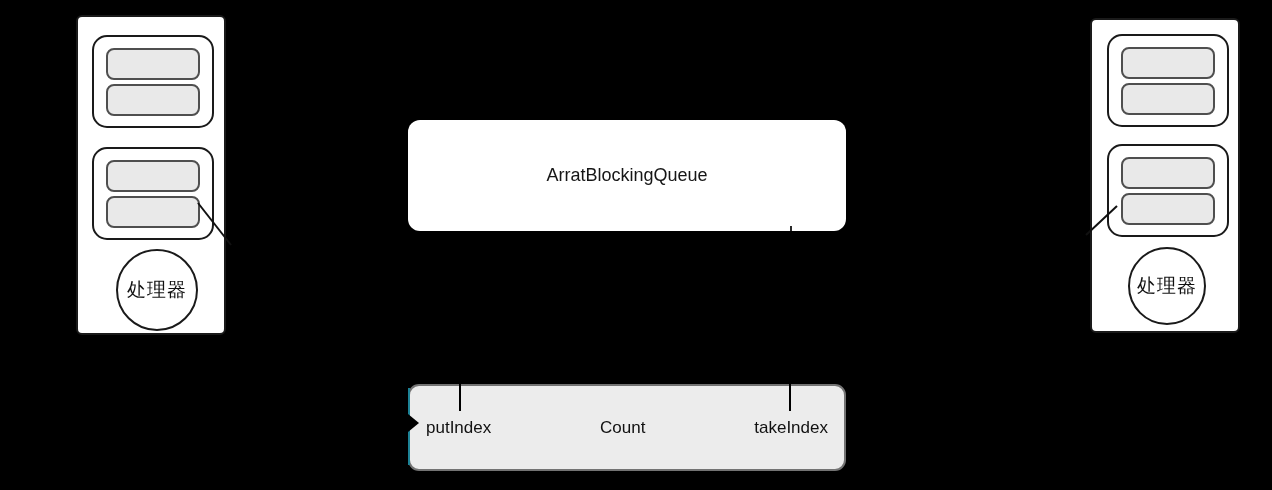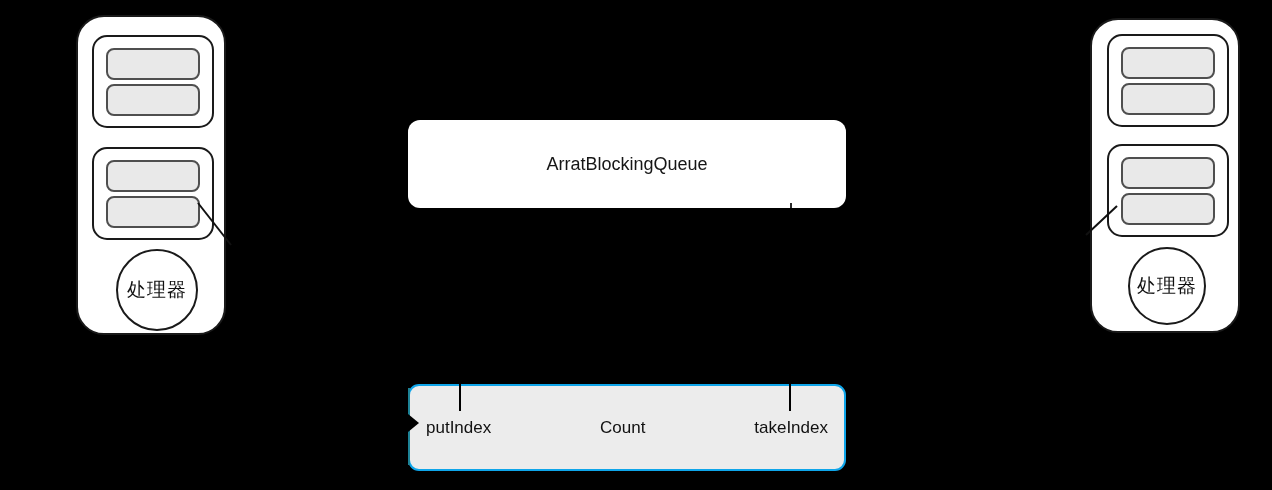--- a/index.html
+++ b/index.html
@@ -7,21 +7,21 @@
     position:relative;width:1272px;height:490px;overflow:hidden;
     background:var(--background,#000000);
     font-family:"Liberation Sans",sans-serif;
     color:#111;
   }
   
   .cpu{
     position:absolute;width:150px;box-sizing:border-box;
     background:var(--box_fill,#ffffff);
     border:2px solid var(--stroke,#161616);
-    border-radius:28px;
+    border-radius:6px;
   }
   
   .cache{
     position:absolute;width:122px;height:93px;box-sizing:border-box;
     background:var(--box_fill,#ffffff);
     border:2px solid var(--stroke,#1c1c1c);
     border-radius:15px;
     display:flex;flex-direction:column;justify-content:center;
     gap:4px;padding:0 12px;
   }
@@ -33,35 +33,35 @@
   .processor-circle{
     position:absolute;box-sizing:border-box;border-radius:50%;
     background:var(--box_fill,#ffffff);
     border:2px solid var(--stroke,#111111);
     display:flex;align-items:center;justify-content:center;
     font-size:19px;letter-spacing:1px;color:#111;
   }
   .overlay{position:absolute;left:0;top:0;pointer-events:none;}
   
   .queue-box{
-    position:absolute;left:408px;top:120px;width:438px;height:88px;
+    position:absolute;left:408px;top:120px;width:438px;height:111px;
     box-sizing:border-box;background:var(--box_fill,#ffffff);
     border-radius:12px;
     display:flex;align-items:center;justify-content:center;
     font-size:18px;color:#161616;
   }
   .queue-notch{
     position:absolute;left:382px;bottom:0;width:2px;height:5px;background:#2a2a2a;
   }
   
   .index-box{
     position:absolute;left:408px;top:384px;width:438px;height:87px;
     box-sizing:border-box;
     background:var(--index_fill,#ececec);
-    border:2px solid #0ea5e9;border-radius:11px;
+    border:2px solid #737373;border-radius:11px;
     display:flex;align-items:center;justify-content:space-between;
     padding:0 16px;font-size:17px;color:#111;
   }
   .index-box .label{white-space:nowrap;}
   .tick{position:absolute;top:-2px;width:2px;height:27px;background:#000;}
   .tick-put{left:49px;}
   .tick-take{left:379px;}
   .edge-accent{
     position:absolute;left:-2px;top:2px;width:2px;height:77px;
     background:var(--accent_teal,#1d8296);

